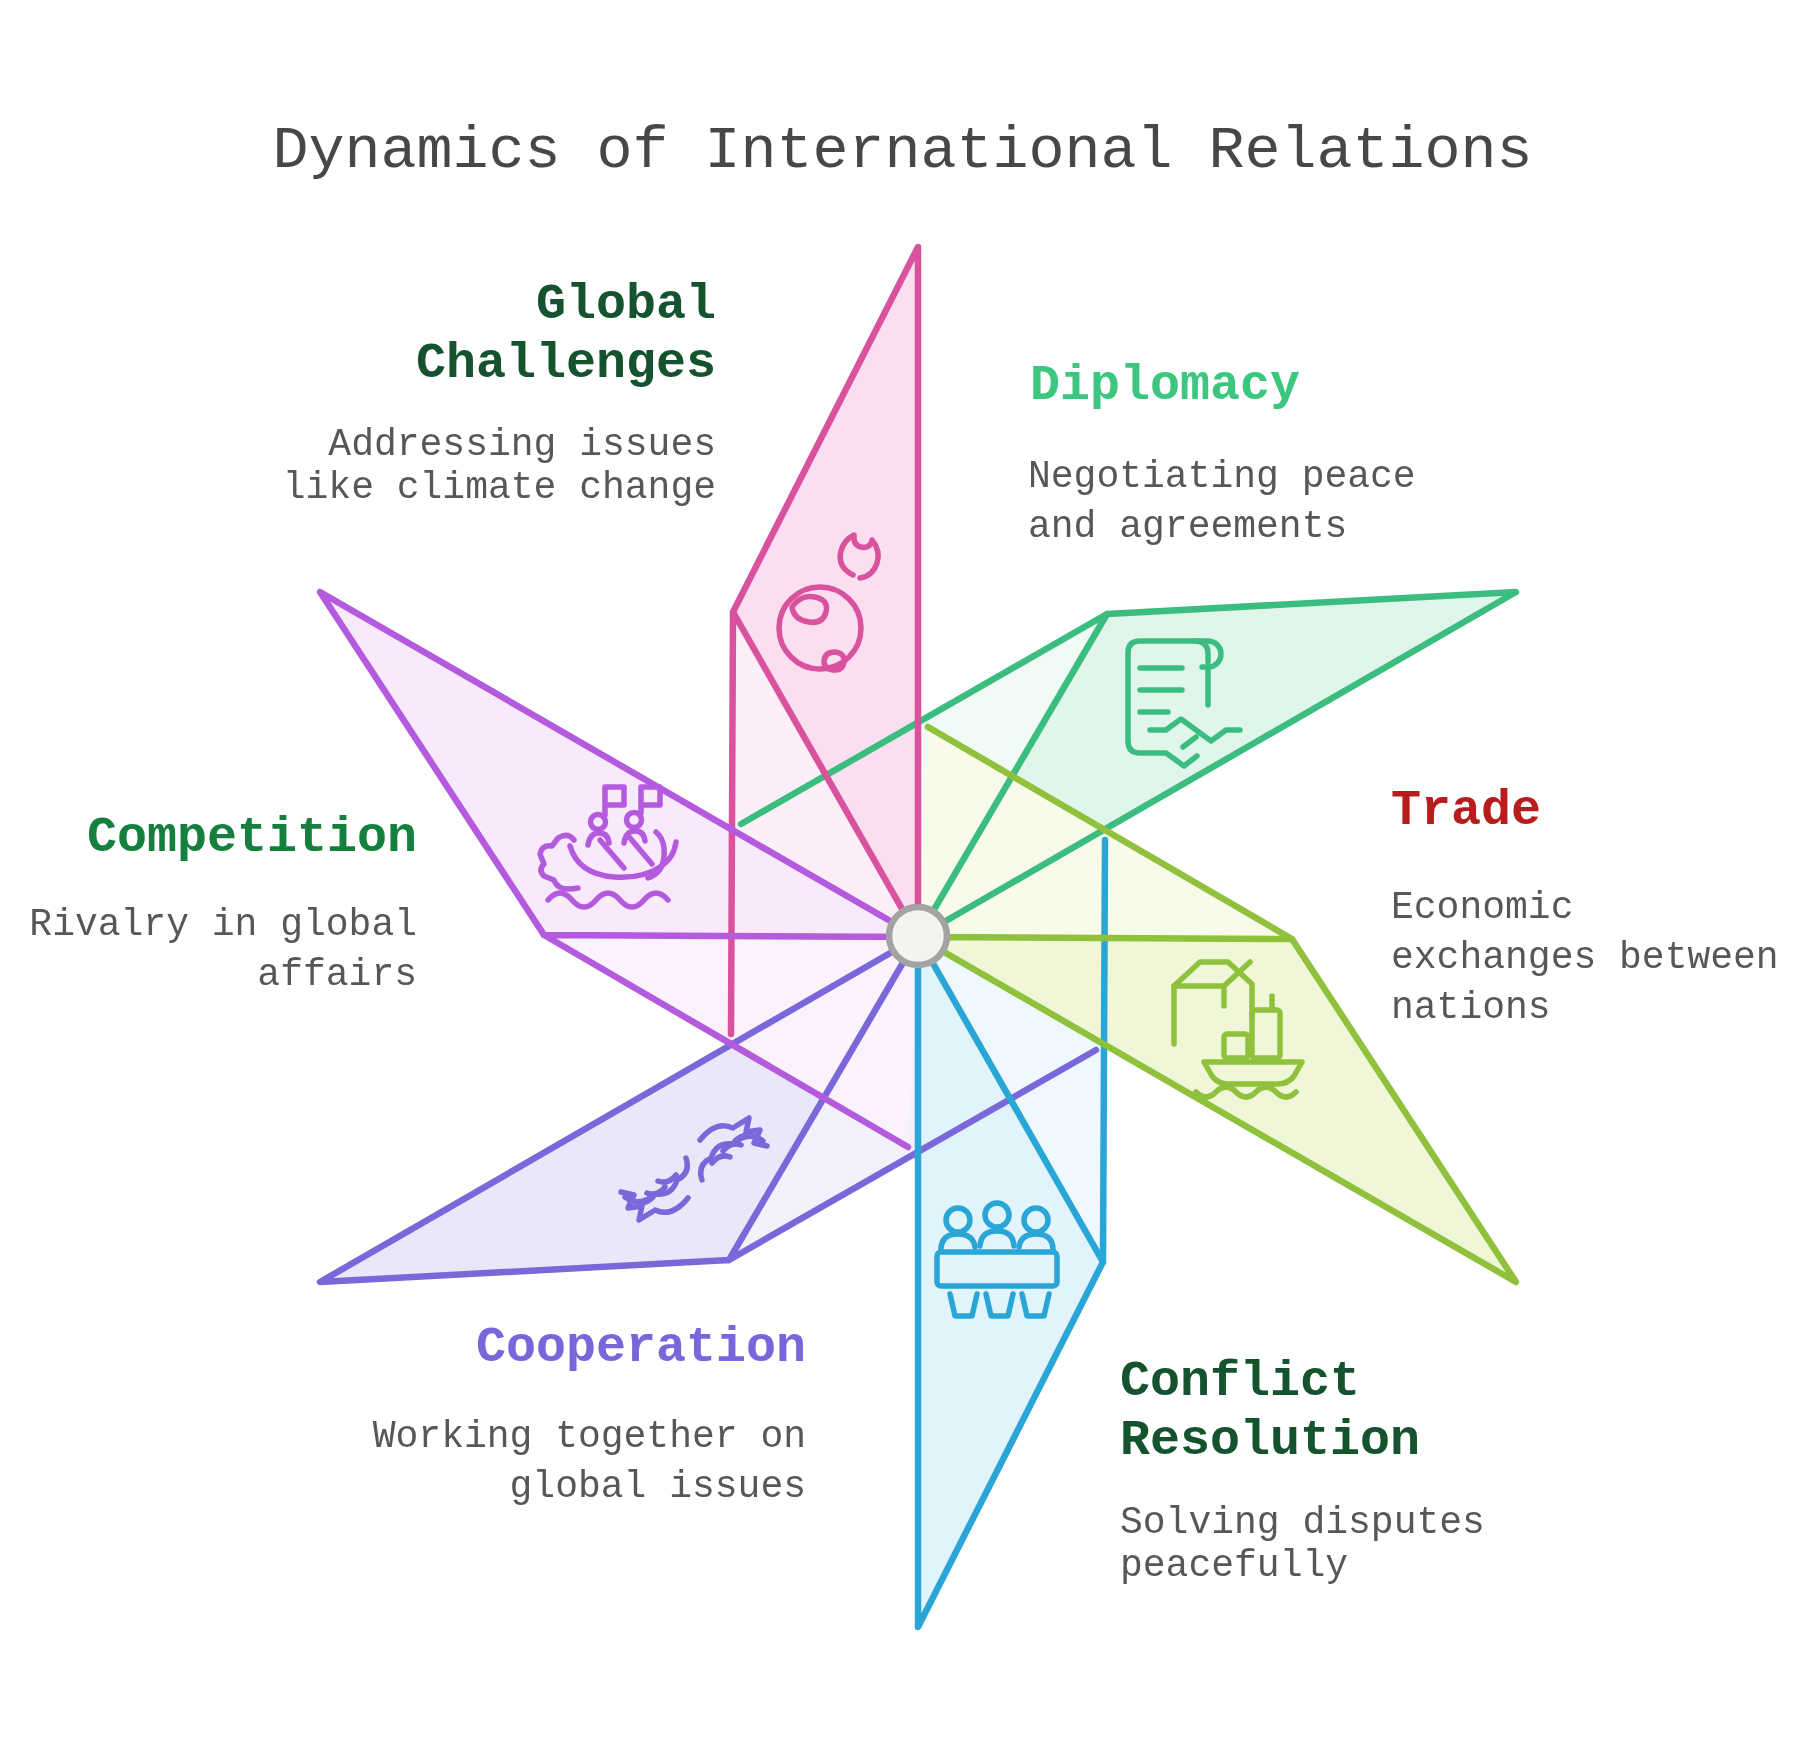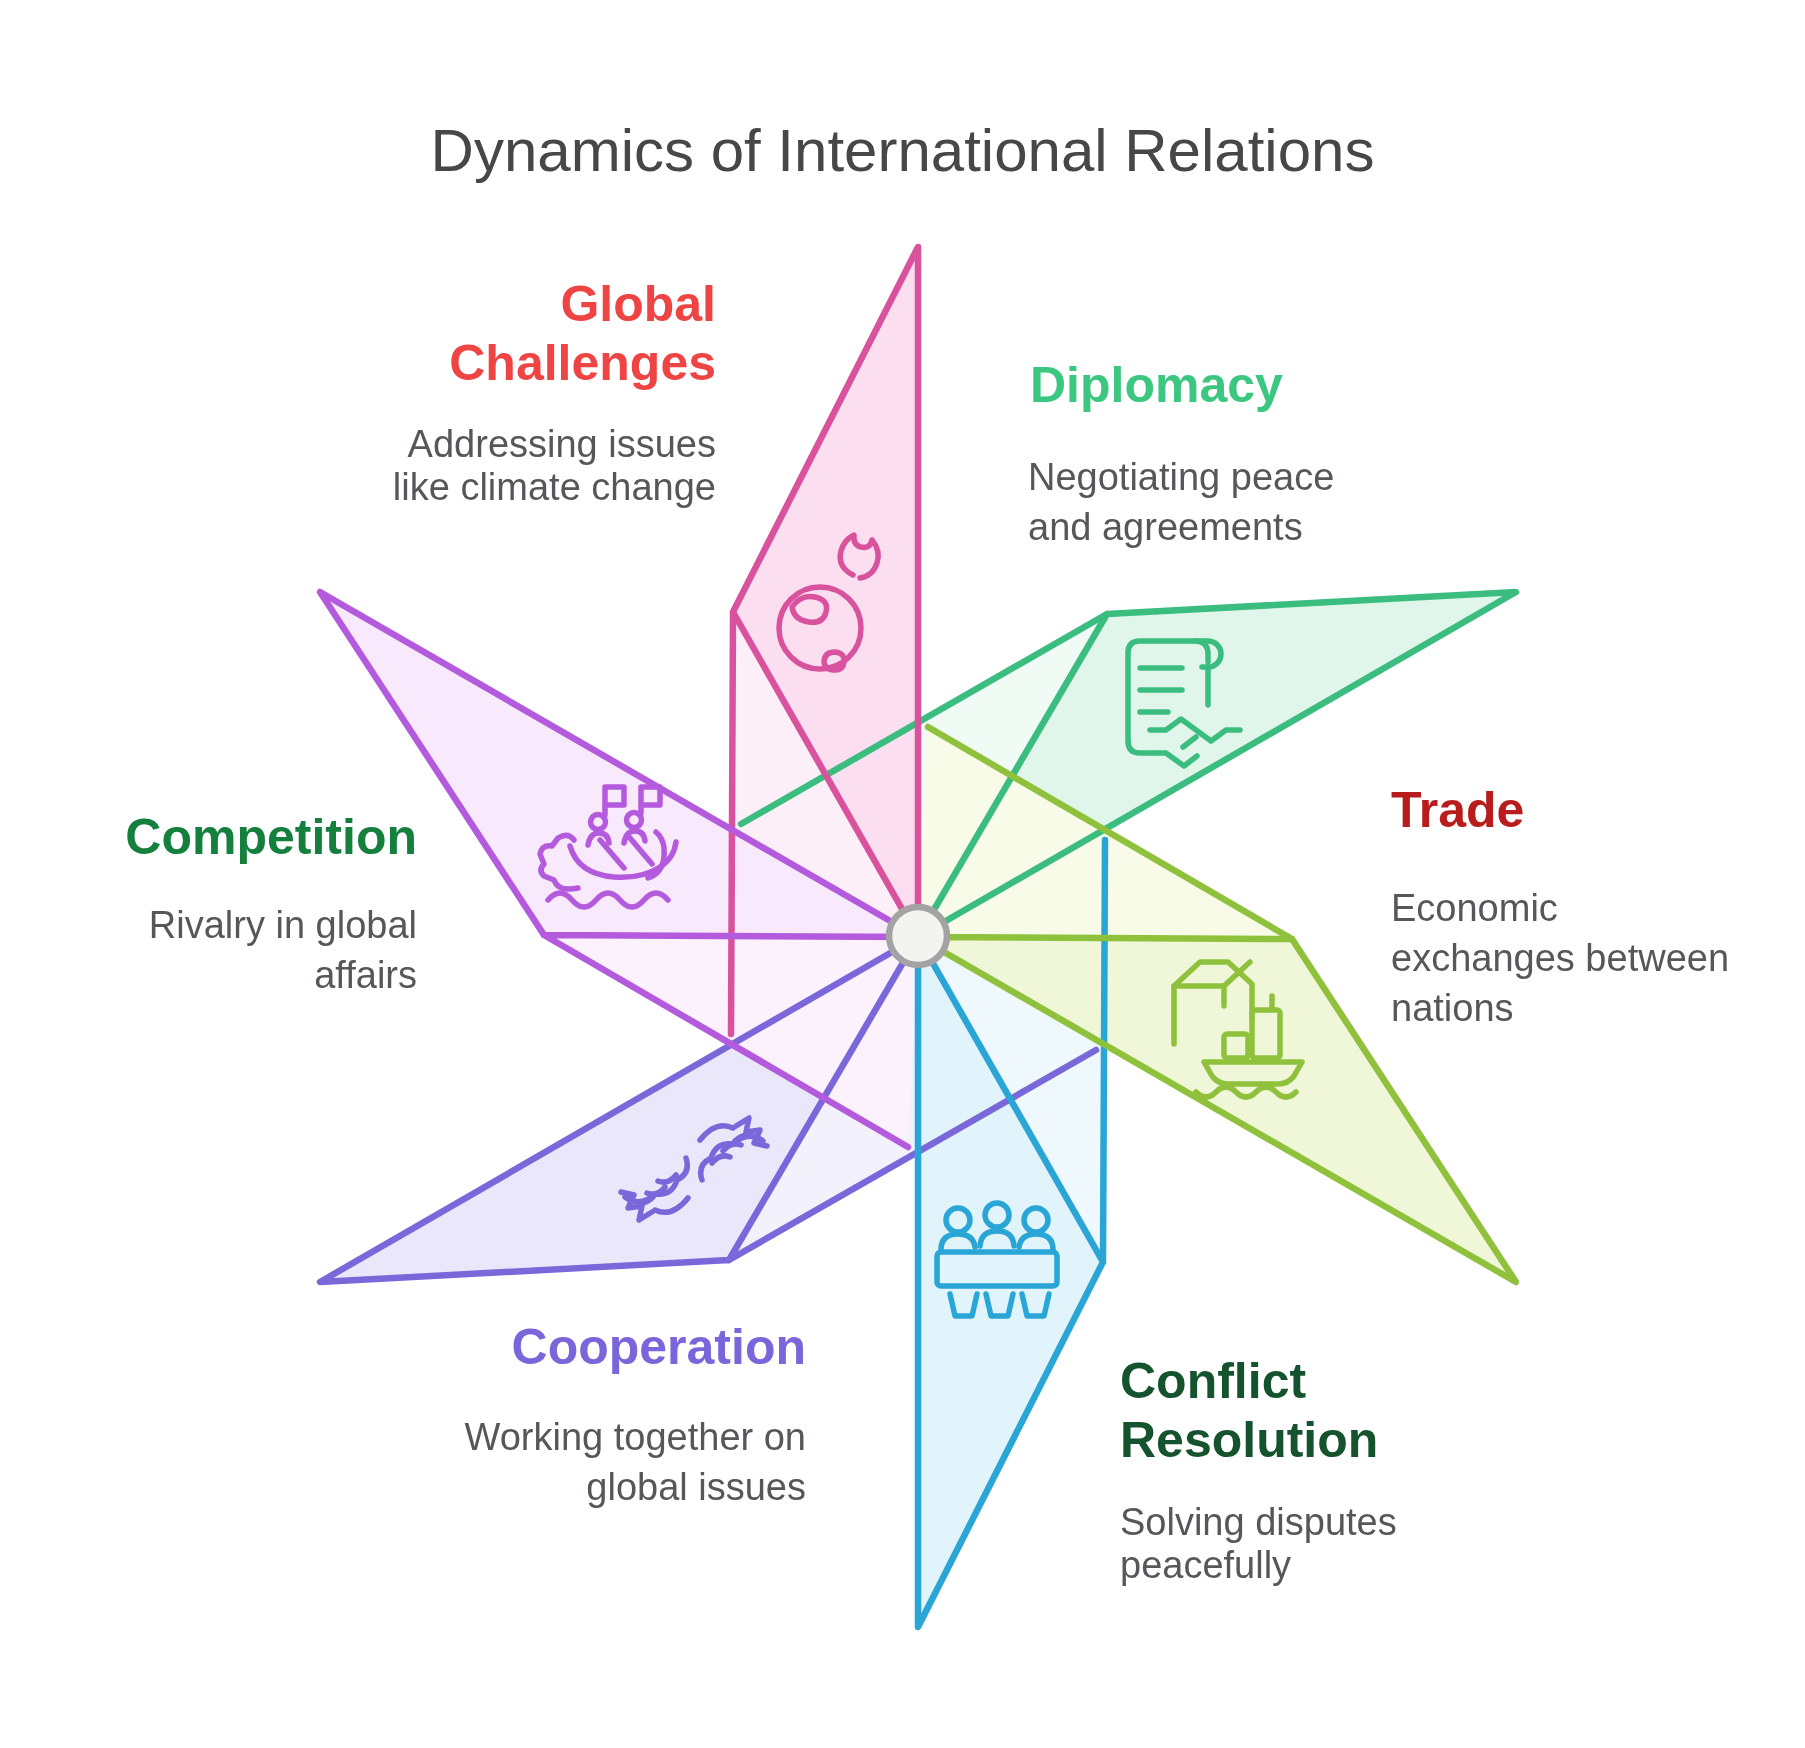--- a/index.html
+++ b/index.html
@@ -1,21 +1,21 @@
 <!DOCTYPE html>
 <html><head>
 <meta charset="utf-8">
 <style>
   html,body{margin:0;padding:0;background:#ffffff;}
   .canvas{
     position:relative;
     width:1805px;height:1748px;
     background:#ffffff;
     overflow:hidden;
-    font-family:Liberation Sans, sans-serif;
+    font-family:Liberation Mono, monospace;
   }
   .canvas svg.pinwheel{position:absolute;left:0;top:0;}
   .txt{position:absolute;white-space:pre-line;}
   .heading{font-size:50px;line-height:59px;font-weight:700;}
   .body-text{font-size:38px;line-height:43px;color:#56575a;font-weight:400;}
   .tight{line-height:50px;}
   .ta-r{text-align:right;}
   #t-title{top:118px;left:0;right:0;text-align:center;font-size:60px;line-height:66px;color:#474747;font-weight:500;}
   #t-gc-h{top:275px;right:1089px;}
   #t-gc-p{top:423px;right:1089px;}
@@ -136,21 +136,21 @@
       <path d="M570 846 q8 28 44 31 q28 2 46 -10 q14 -9 16 -25"></path>
       <path d="M648 878 q18 -6 16 -30 q-1 -10 -8 -16"></path>
       <path d="M548 900 q12 -14 24 0 q12 14 24 0 q12 -14 24 0 q12 14 24 0 q12 -14 24 0"></path>
     </g>
 
     <circle cx="918" cy="936" r="29" stroke-width="6.5" fill="#f3f3f0" stroke="#a3a3a3"></circle>
   </svg>
 
   <div class="txt" id="t-title">Dynamics of International Relations</div>
 
-  <div class="txt heading ta-r" id="t-gc-h" style="color: #ef4444;">Global
+  <div class="txt heading ta-r" id="t-gc-h" style="color: #14532d;">Global
 Challenges</div>
   <div class="txt body-text ta-r" id="t-gc-p">Addressing issues
 like climate change</div>
 
   <div class="txt heading" id="t-di-h" style="color: rgb(59, 199, 127);">Diplomacy</div>
   <div class="txt body-text tight" id="t-di-p">Negotiating peace
 and agreements</div>
 
   <div class="txt heading" id="t-tr-h" style="color: #b91c1c;">Trade</div>
   <div class="txt body-text tight" id="t-tr-p">Economic

